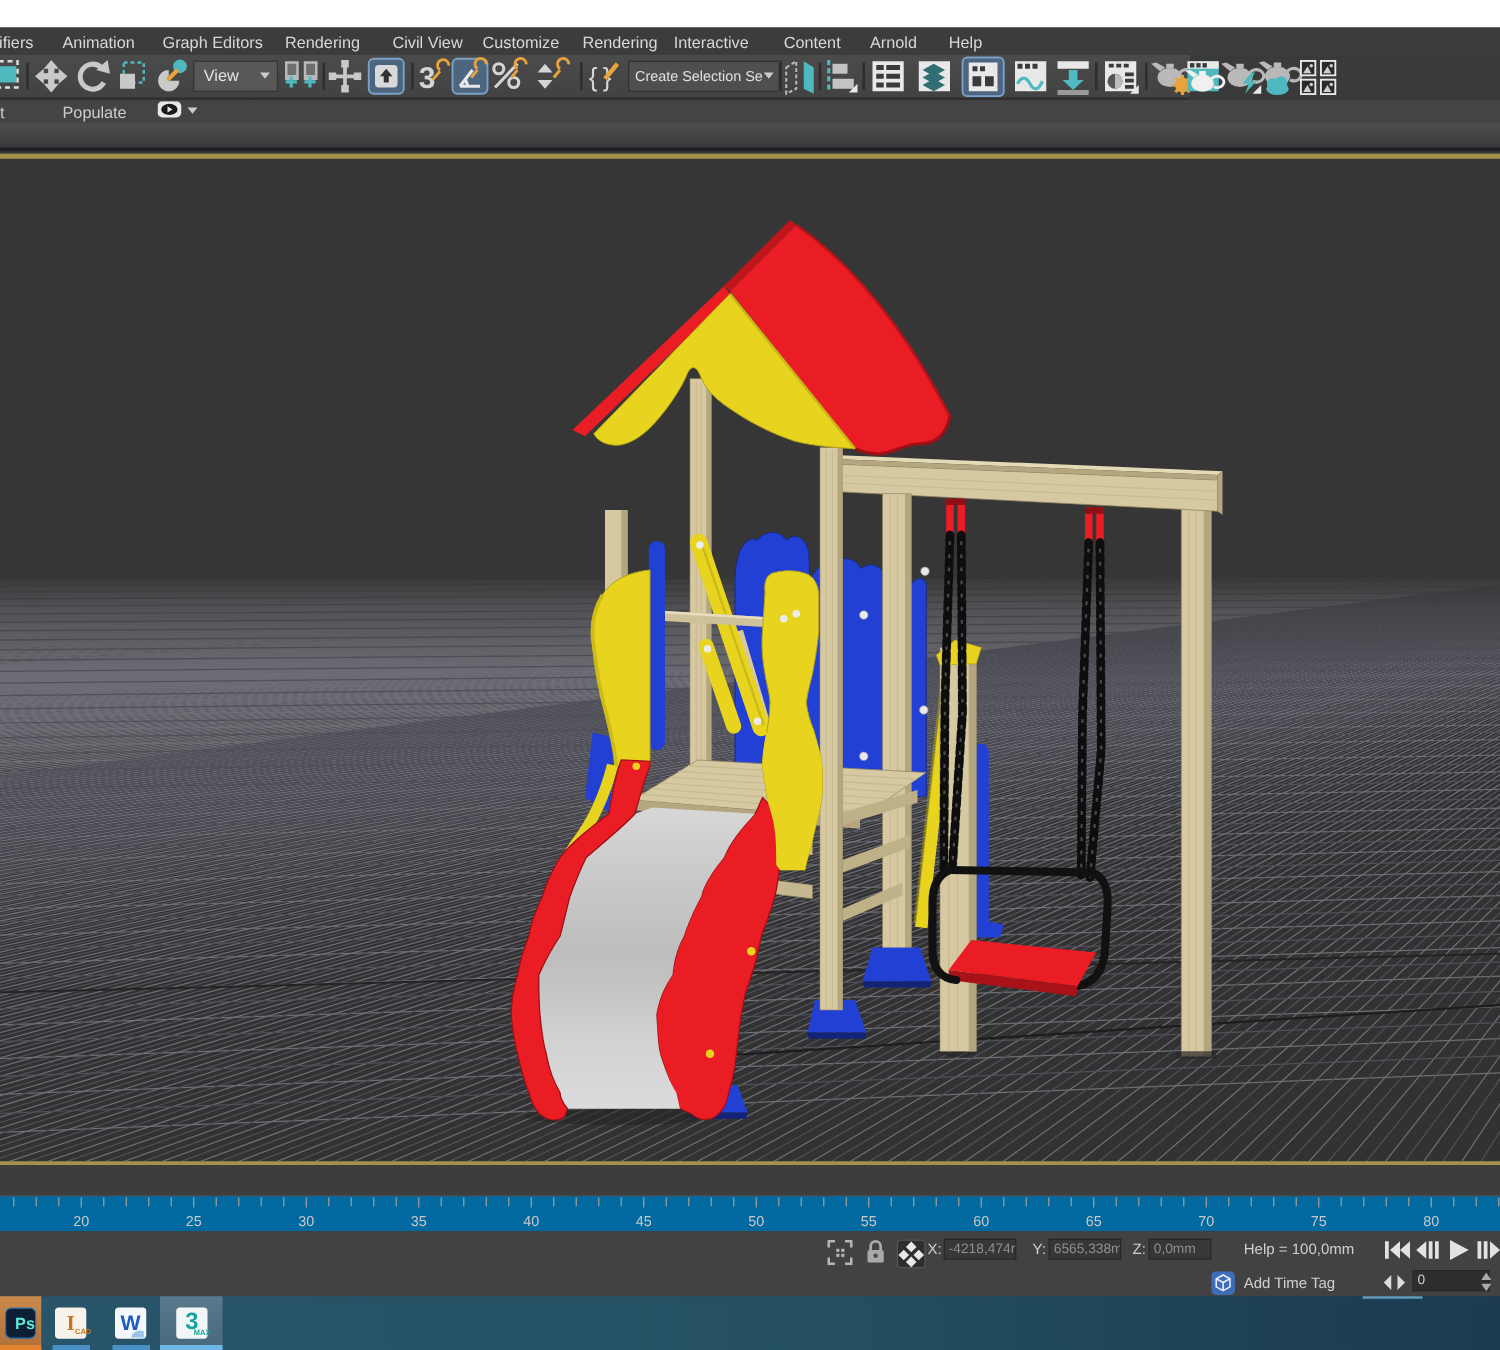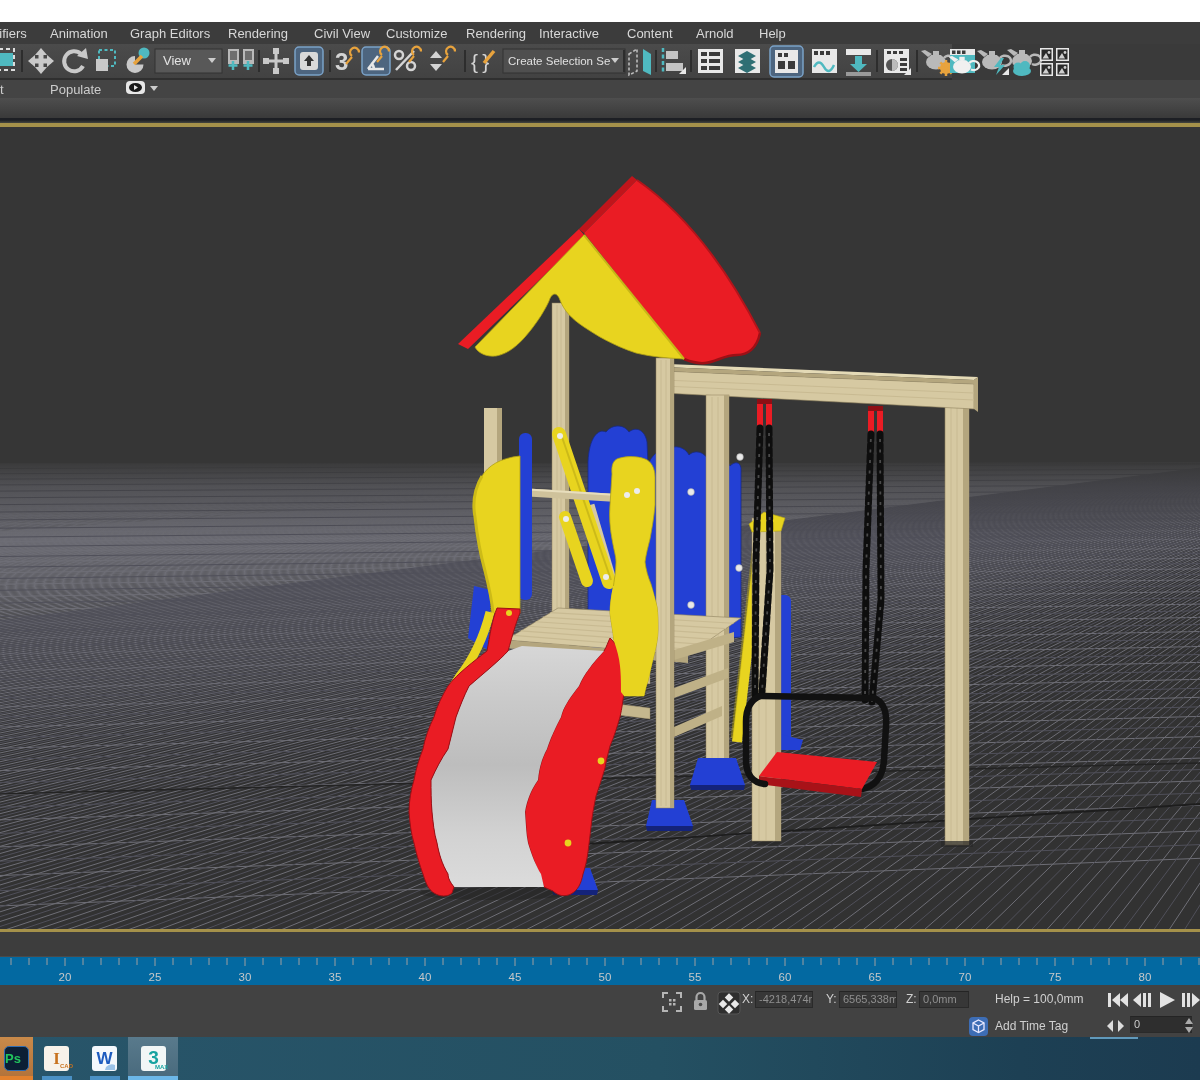--- a/index.html
+++ b/index.html
@@ -1239,21 +1239,21 @@
 <div class="fld" style="left:1130px;top:31px;width:62px;background:#2e2e2e;color:#cccccc">0</div>
 <svg class="abs" style="left:1184px;top:33px" width="10" height="16" viewBox="0 0 10 16" xmlns="http://www.w3.org/2000/svg">
 <g fill="#aaaaaa">
           <polygon points="5,0 9,6 1,6"></polygon>
           <polygon points="5,15 9,9 1,9"></polygon>
         </g>
       </svg>
 </div>
 <div id="taskbar" class="abs">
 <div class="abs" style="left:0;top:0;width:33px;height:43px;background:linear-gradient(#c98a4a,#b0713a)"></div>
-<div class="abs" style="left:4px;top:9px;width:25px;height:25px;border-radius:5px;background:#0c1f35;border:1.5px solid #2f6db3;color:#22c55e;font-size:13px;font-weight:bold;text-align:left;line-height:24px">Ps</div>
+<div class="abs" style="left:4px;top:9px;width:25px;height:25px;border-radius:5px;background:#0c1f35;border:1.5px solid #2f6db3;color:#5eead4;font-size:13px;font-weight:bold;text-align:right;line-height:24px">Ps</div>
 <div class="abs" style="left:0;top:39px;width:33px;height:4px;background:#e2812e"></div>
 <div class="abs" style="left:44px;top:9px;width:25px;height:25px;border-radius:3px;background:#f7f2ea;color:#c8721e;font-size:17px;font-weight:bold;text-align:center;line-height:25px;font-family:'Liberation Serif',serif">I</div>
 <div class="abs" style="left:60px;top:26px;color:#c8721e;font-size:6px;font-weight:bold">CAD</div>
 <div class="abs" style="left:42px;top:39px;width:30px;height:4px;background:#4a90c4"></div>
 <div class="abs" style="left:92px;top:9px;width:25px;height:25px;border-radius:3px;background:#f4f8fc"></div>
 <div class="abs" style="left:92px;top:9px;width:25px;height:25px;color:#1d5bbf;font-size:17px;font-weight:bold;text-align:center;line-height:25px">W</div>
 <svg class="abs" style="left:92px;top:9px" width="25" height="25" viewBox="0 0 25 25" xmlns="http://www.w3.org/2000/svg">
         <path d="M14,21 q4,-4 9,-2 l0,5 -10,0 Z" fill="#9cc3e8"></path>
       </svg>
 <div class="abs" style="left:90px;top:39px;width:30px;height:4px;background:#4a90c4"></div>

